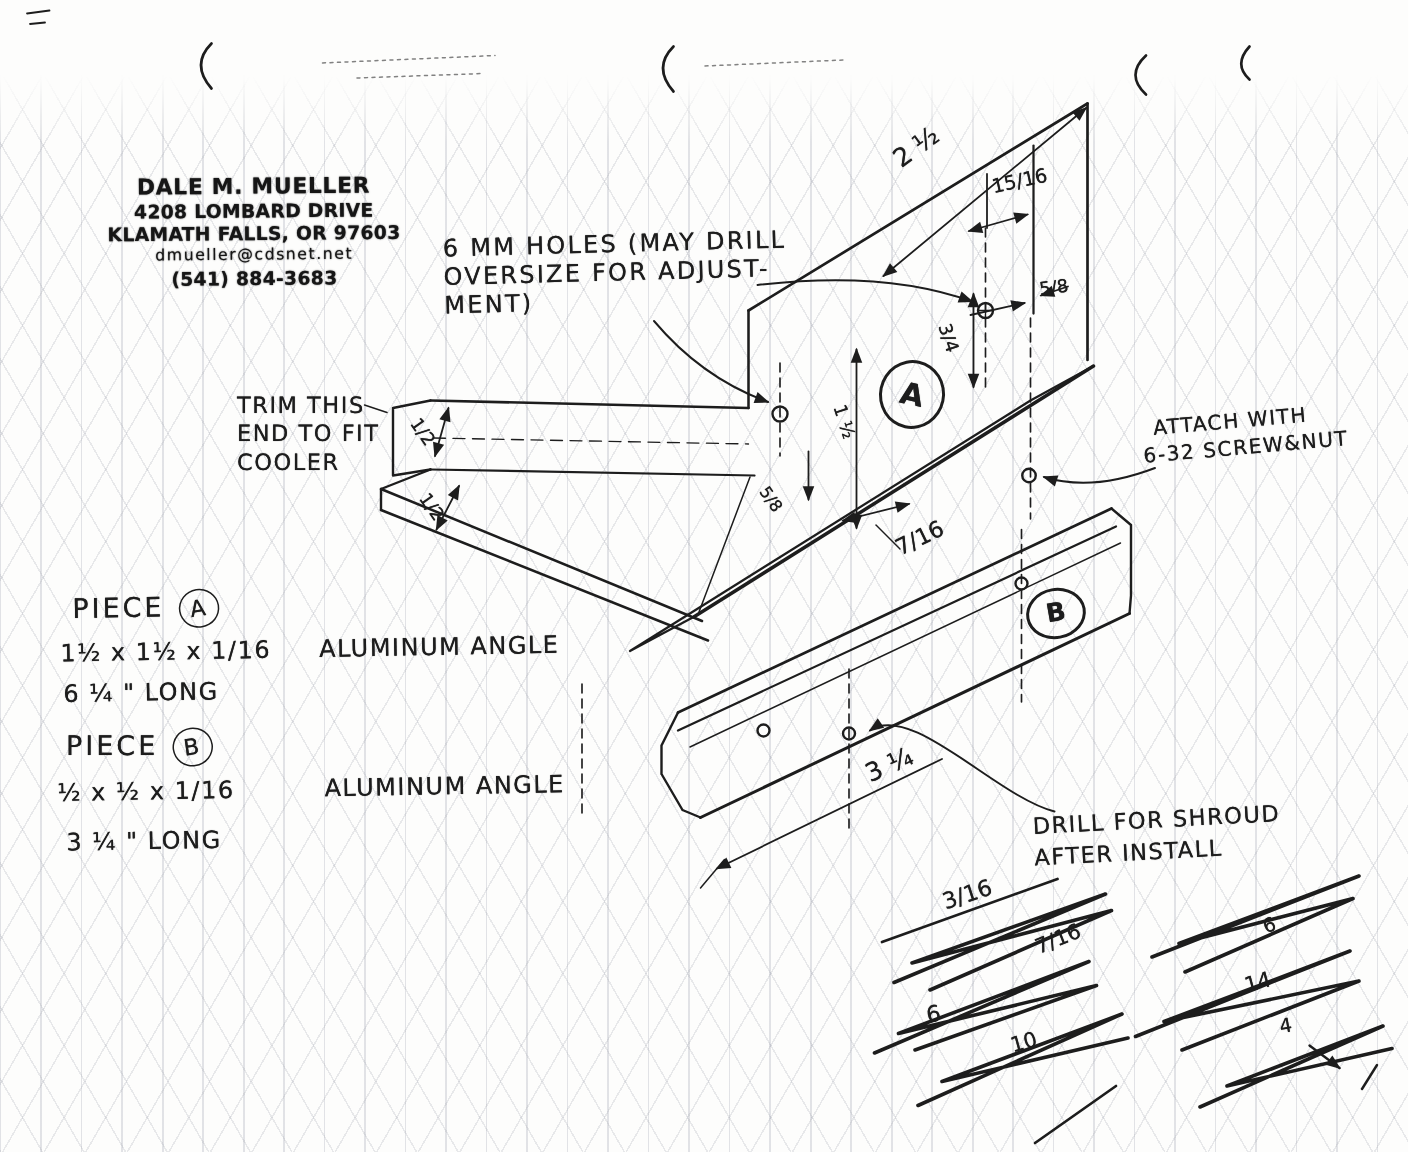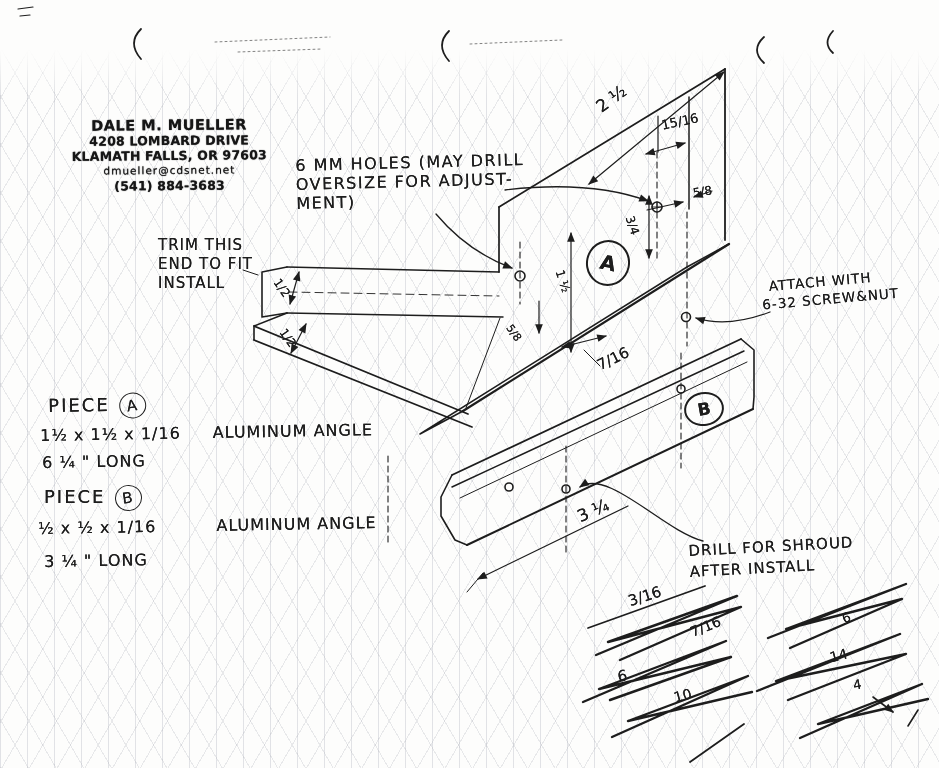--- a/index.html
+++ b/index.html
@@ -169,24 +169,24 @@
     <div class="l3">dmueller@cdsnet.net</div>
     <div class="l4">(541) 884-3683</div>
   </div>
 
   <div class="abs hw" style="left:295px;top:156px;font-size:16px;line-height:19px;letter-spacing:1.5px;transform:rotate(-1.5deg);">
     <div>6 MM HOLES (MAY DRILL</div>
     <div>OVERSIZE FOR ADJUST-</div>
     <div>MENT)</div>
   </div>
 
-  <div class="abs hw" style="left:158px;top:236px;font-size:15px;line-height:19px;">
+  <div class="abs hw" style="left:158px;top:261px;font-size:15px;line-height:19px;">
     <div>TRIM THIS</div>
     <div>END TO FIT</div>
-    <div>INSTALL</div>
+    <div>COOLER</div>
   </div>
 
   <div class="abs hw" style="left:768px;top:277px;font-size:13.5px;line-height:18px;transform:rotate(-5deg);">
     <div>ATTACH WITH</div>
     <div style="margin-left:-8px;">6-32 SCREW&amp;NUT</div>
   </div>
 
   <div class="abs hw" style="left:688px;top:541px;font-size:15px;line-height:21px;transform:rotate(-3deg);">
     <div>DRILL FOR SHROUD</div>
     <div>AFTER INSTALL</div>

